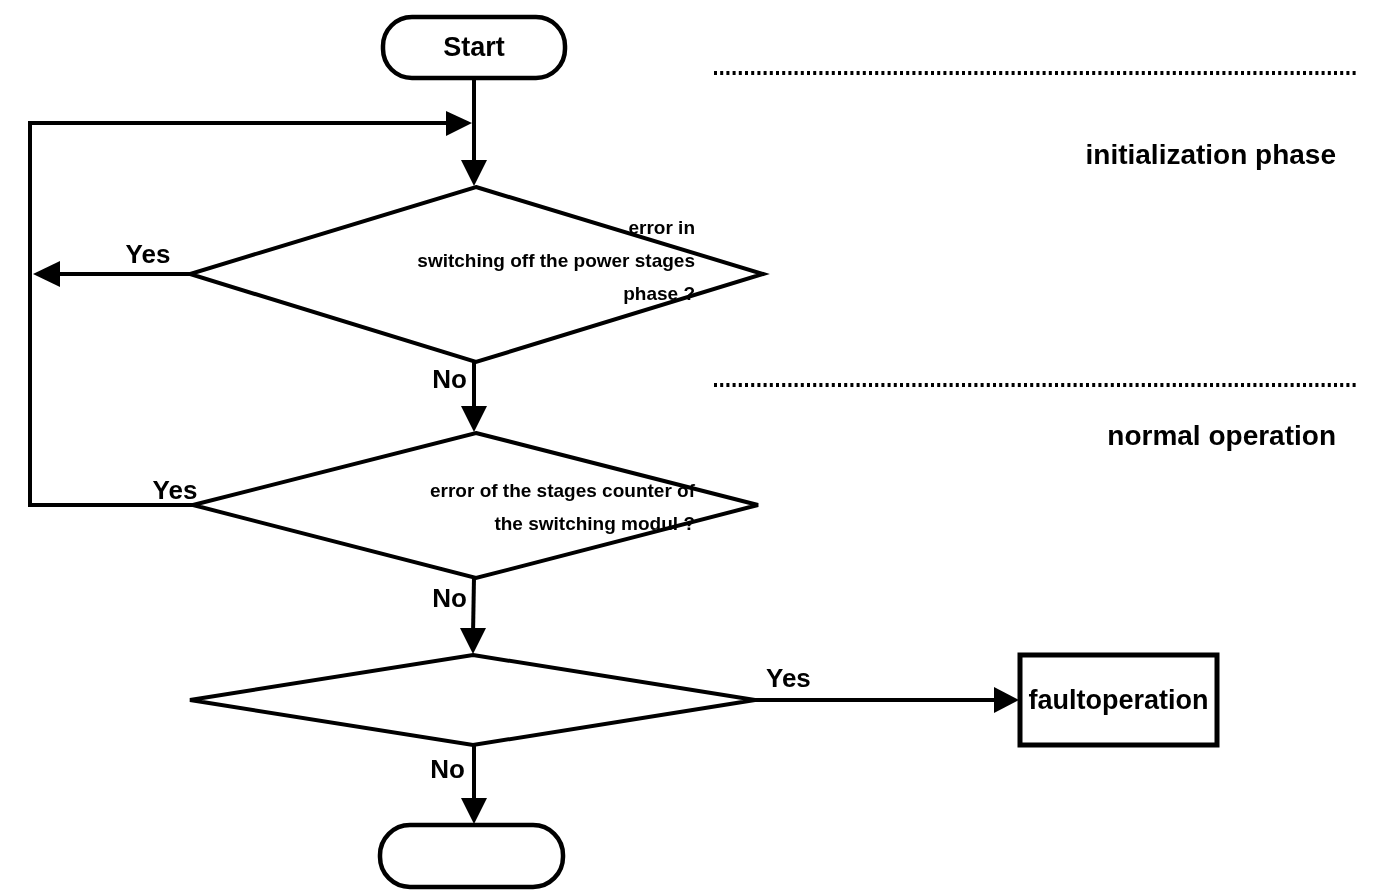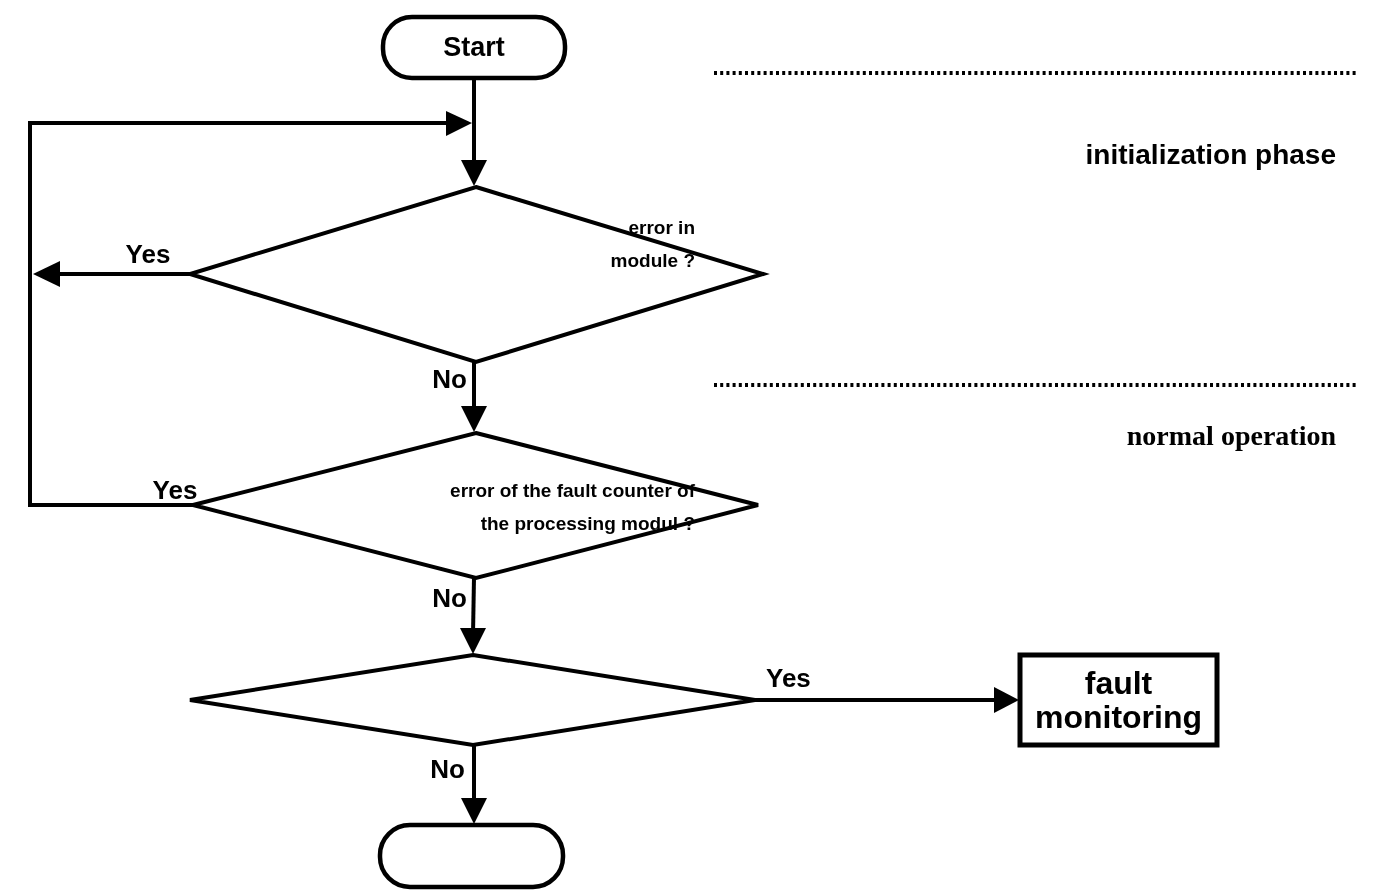--- a/index.html
+++ b/index.html
@@ -30,25 +30,25 @@
   }
   .node-label {
     display: flex;
     align-items: center;
     justify-content: center;
     text-align: center;
     font-size: 27px;
   }
   .fp-label {
     display: flex;
-    flex-direction: column;
+    flex-direction: row;
     align-items: center;
     justify-content: center;
     text-align: center;
-    font-size: 32px;
+    font-size: 27px;
     line-height: 34px;
   }
   .decision-text {
     text-align: right;
     font-size: 19px;
     line-height: 33px;
   }
   .edge-label {
     font-size: 26px;
     line-height: 26px;
@@ -101,43 +101,44 @@
     <polygon points="476,187 763,274 476,362 190,274" fill="#fff" stroke="#000" stroke-width="4"></polygon>
     <polygon points="476,433 758,505 476,578 193,505" fill="#fff" stroke="#000" stroke-width="4"></polygon>
     <polygon points="473,655 755,700 473,745 190,700" fill="#fff" stroke="#000" stroke-width="4"></polygon>
   </svg>
 
   <div class="txt node-label" style="left:383px; top:17px; width:182px; height:61px;">Start</div>
 
 
   <div class="txt fp-label" style="left:1020px; top:655px; width:197px; height:90px;">
     <span>fault</span>
-    <span>monitoring</span>
+    <span>operation</span>
   </div>
 
   <div class="txt decision-text" style="left:195px; top:211px; width:500px;">
     <div>error in</div>
-    <div>module ?</div>
+    <div>switching off the power stages</div>
+    <div>phase ?</div>
   </div>
 
   <div class="txt decision-text" style="left:195px; top:474px; width:500px;">
-    <div>error of the fault counter of</div>
-    <div>the processing modul ?</div>
+    <div>error of the stages counter of</div>
+    <div>the switching modul ?</div>
   </div>
 
 
   <div class="txt edge-label edge-center" style="left:116px; top:241px; width:64px;">Yes</div>
 
   <div class="txt edge-label edge-right" style="left:395px; top:366px; width:72px;">No</div>
 
   <div class="txt edge-label edge-center" style="left:143px; top:477px; width:64px;">Yes</div>
 
   <div class="txt edge-label edge-right" style="left:395px; top:585px; width:72px;">No</div>
 
   <div class="txt edge-label edge-left" style="left:766px; top:665px; width:68px;">Yes</div>
 
   <div class="txt edge-label edge-right" style="left:393px; top:756px; width:72px;">No</div>
 
   <div class="txt phase-label" style="left:1016px; top:120px; width:320px;margin-top:20px;">initialization phase</div>
 
-  <div class="txt phase-label" style="left:1016px; top:421px; width:320px;font-family:Liberation Serif, serif;">normal operation</div>
+  <div class="txt phase-label" style="left:1016px; top:421px; width:320px;">normal operation</div>
 
 </div>
 
 </body></html>

